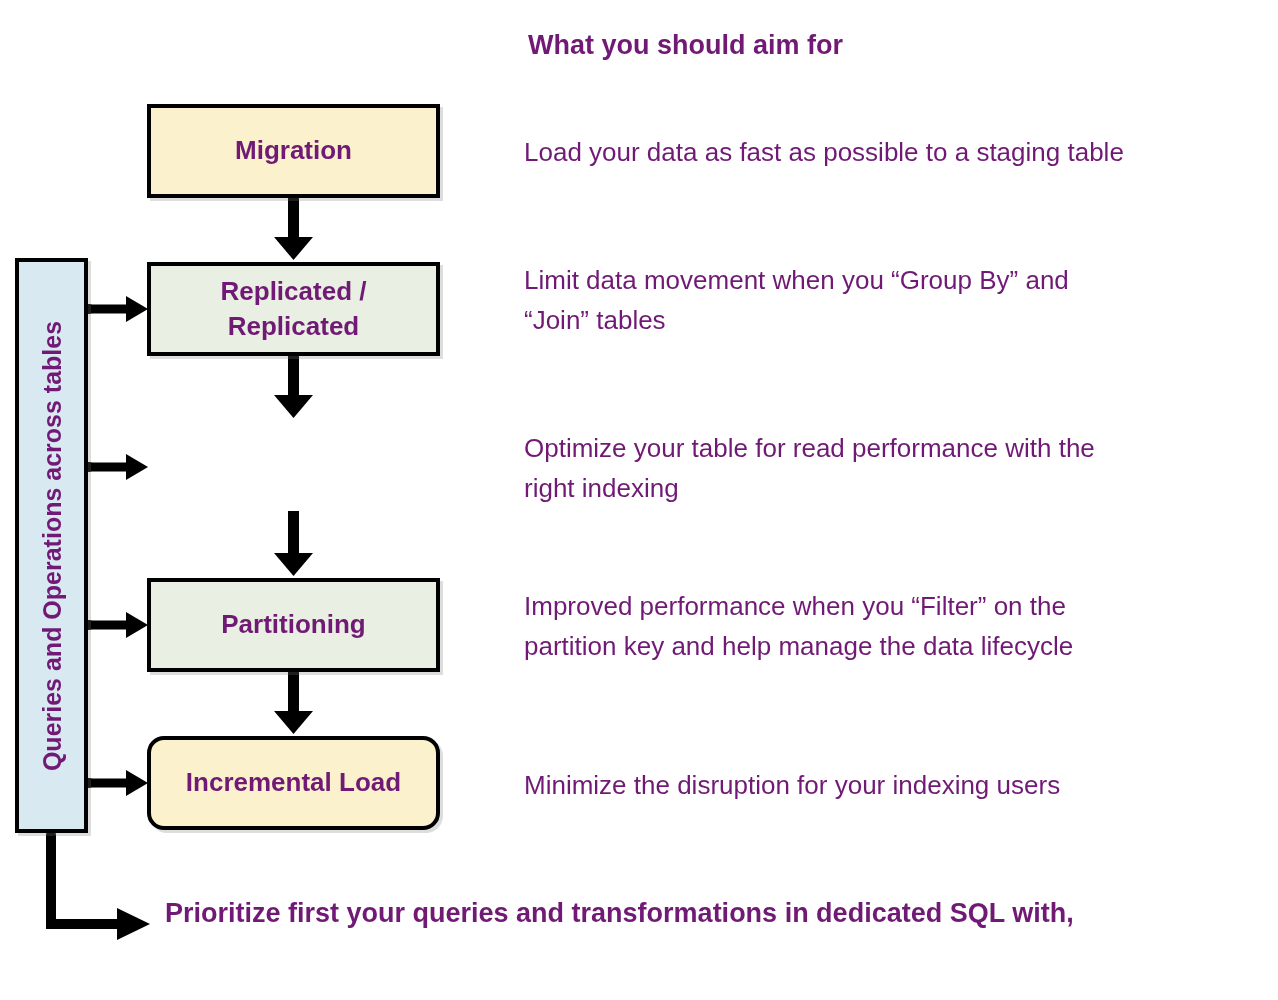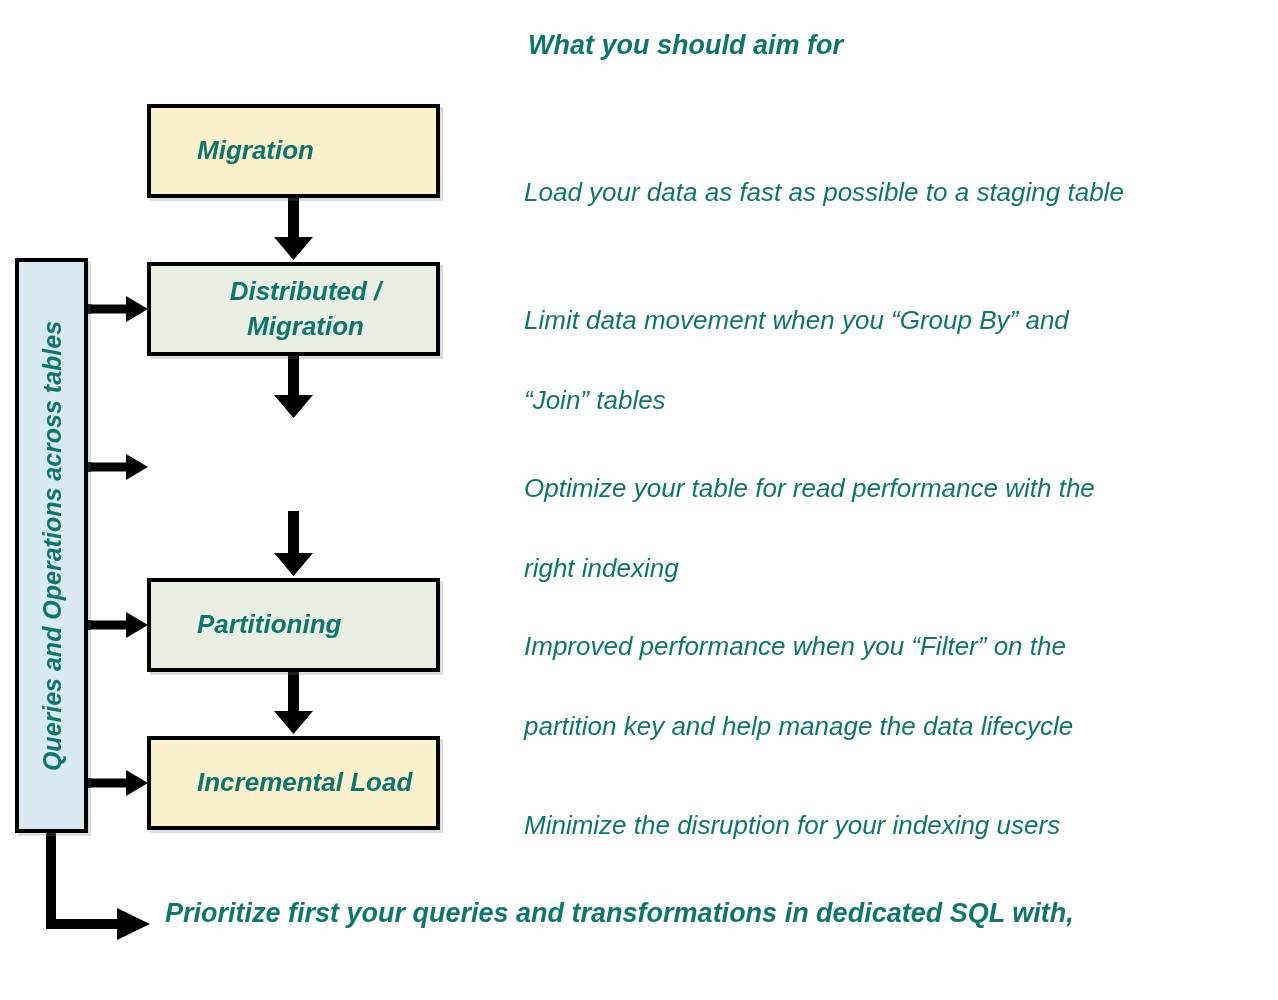--- a/index.html
+++ b/index.html
@@ -2,23 +2,22 @@
 <html style="--load-box: #fcf1cd; --query-box: #e9efe2; --sidebar-box: #d9e9f2; --border: #000000; --arrow: #000000; --text: #111111;"><head>
 <meta charset="utf-8">
 <style>
   html, body { margin: 0; padding: 0; background: #ffffff; }
   .canvas {
     position: relative;
     width: 1278px;
     height: 1000px;
     background: #ffffff;
     font-family: "Liberation Sans", sans-serif;
-    color: #0f766e;
+    color: #701a75;
     overflow: hidden;
-    font-style: italic;
   }
   .title {
     position: absolute;
     left: 528px;
     top: 30px;
     font-size: 27px;
     font-weight: bold;
     white-space: nowrap;
   }
   .arrow-layer {
@@ -30,35 +29,35 @@
   .arrow-shape { fill: var(--arrow, #000); }
   .step {
     position: absolute;
     left: 147px;
     width: 293px;
     height: 94px;
     box-sizing: border-box;
     border: 4px solid var(--border, #000);
     display: flex;
     align-items: center;
+    justify-content: center;
     text-align: center;
     font-weight: bold;
     font-size: 26px;
     line-height: 1.35;
     box-shadow: 3px 3px 0 rgba(120,120,120,0.25);
-    padding-left: 24px;
   }
   .step .step-label { padding: 0 22px; }
   .box-load  { background: var(--load-box, #fcf1cd); }
   .box-query { background: var(--query-box, #e9efe2); }
   .s0 { top: 104px; }
   .s1 { top: 262px; }
   .s2 { top: 420px; }
   .s3 { top: 578px; }
-  .s4 { top: 736px; }
+  .s4 { top: 736px; border-radius: 17px; }
   .sidebar {
     position: absolute;
     left: 15px;
     top: 258px;
     width: 73px;
     height: 575px;
     box-sizing: border-box;
     border: 4px solid var(--border, #000);
     background: var(--sidebar-box, #d9e9f2);
     box-shadow: 3px 3px 0 rgba(120,120,120,0.25);
@@ -71,21 +70,21 @@
     white-space: nowrap;
     font-weight: bold;
     font-size: 25px;
   }
   .desc {
     position: absolute;
     left: 524px;
     font-size: 26px;
     line-height: 40px;
   }
-  .desc-line { white-space: nowrap; margin-top: 40px; }
+  .desc-line { white-space: nowrap; }
   .d0 { top: 132px; }
   .d1 { top: 260px; }
   .d2 { top: 428px; }
   .d3 { top: 586px; }
   .d4 { top: 765px; }
   .footnote {
     position: absolute;
     left: 165px;
     top: 893px;
     font-size: 27px;
@@ -150,21 +149,21 @@
   </svg>
 
   <div class="sidebar">
     <span class="sidebar-label">Queries and Operations across tables</span>
   </div>
 
   <div class="step box-load s0">
     <span class="step-label">Migration</span>
   </div>
   <div class="step box-query s1">
-    <span class="step-label">Distributed / Migration</span>
+    <span class="step-label">Replicated / Replicated</span>
   </div>
   <div class="step box-query s3">
     <span class="step-label">Partitioning</span>
   </div>
   <div class="step box-load s4">
     <span class="step-label">Incremental Load</span>
   </div>
 
   <div class="desc d0">
     <div class="desc-line">Load your data as fast as possible to a staging table</div>

